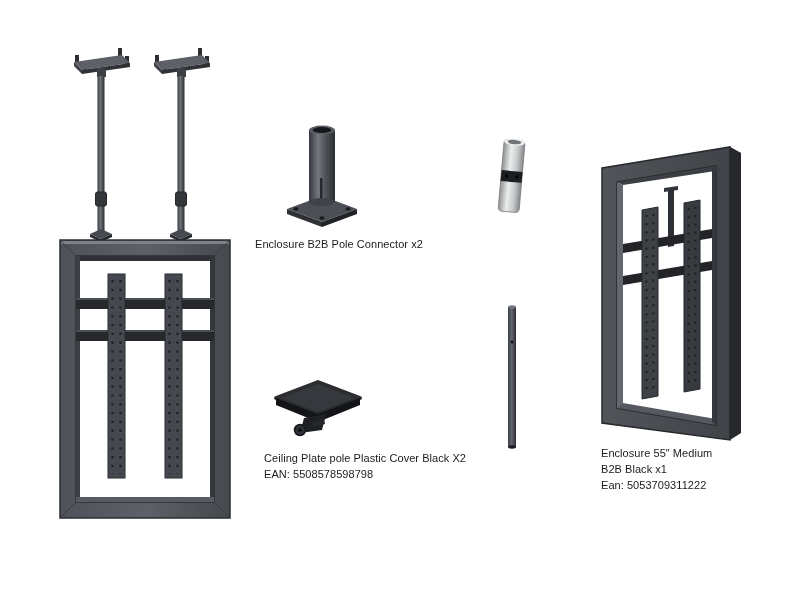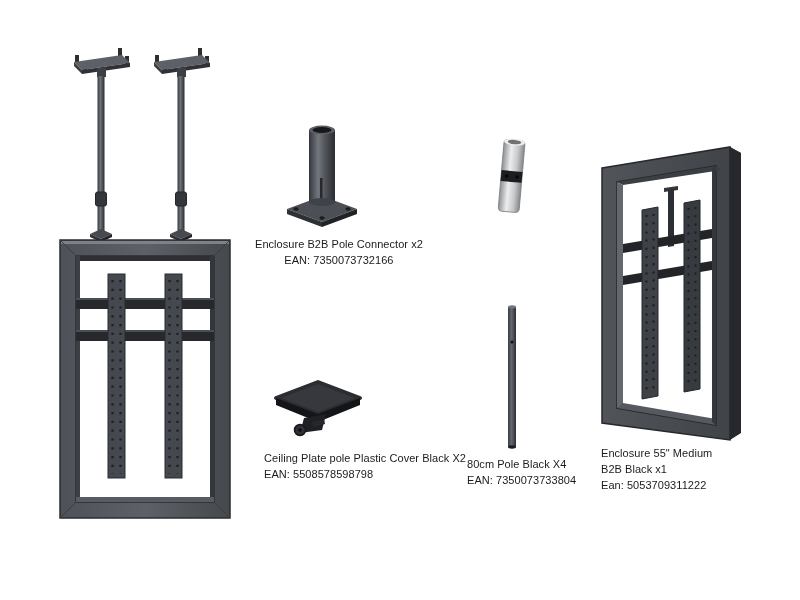--- a/index.html
+++ b/index.html
@@ -184,33 +184,28 @@
     <polygon points="52,74 68,71 68,260 52,263" fill="#3e4146" stroke="#26282c" stroke-width="1"></polygon>
     <polygon points="94,67 110,64 110,253 94,256" fill="#373a3f" stroke="#23252a" stroke-width="1"></polygon>
     <line x1="56.5" y1="79" x2="56.5" y2="258" stroke="#1b1d20" stroke-width="2" stroke-dasharray="2 6.2"></line>
     <line x1="63.5" y1="78" x2="63.5" y2="257" stroke="#1b1d20" stroke-width="2" stroke-dasharray="2 6.2"></line>
     <line x1="98.5" y1="72" x2="98.5" y2="251" stroke="#1b1d20" stroke-width="2" stroke-dasharray="2 6.2"></line>
     <line x1="105.5" y1="71" x2="105.5" y2="250" stroke="#1b1d20" stroke-width="2" stroke-dasharray="2 6.2"></line>
   </svg>
 
   <div class="caption" style="left:255px; top:236px;text-align:center;">
     <div>Enclosure B2B Pole Connector x2</div>
-    <div>EAN: 7350073732166</div>
   </div>
 
 
   <div class="caption" style="left:264px; top:450px;">
     <div>Ceiling Plate pole Plastic Cover Black X2</div>
     <div>EAN: 5508578598798</div>
   </div>
 
-  <div class="caption" style="left:467px; top:456px;">
-    <div>80cm Pole Black X4</div>
-    <div>EAN: 7350073733804</div>
-  </div>
 
   <div class="caption" style="left:601px; top:445px;">
     <div>Enclosure 55" Medium</div>
     <div>B2B Black x1</div>
     <div>Ean: 5053709311222</div>
   </div>
 
 </div>
 
 </body></html>

